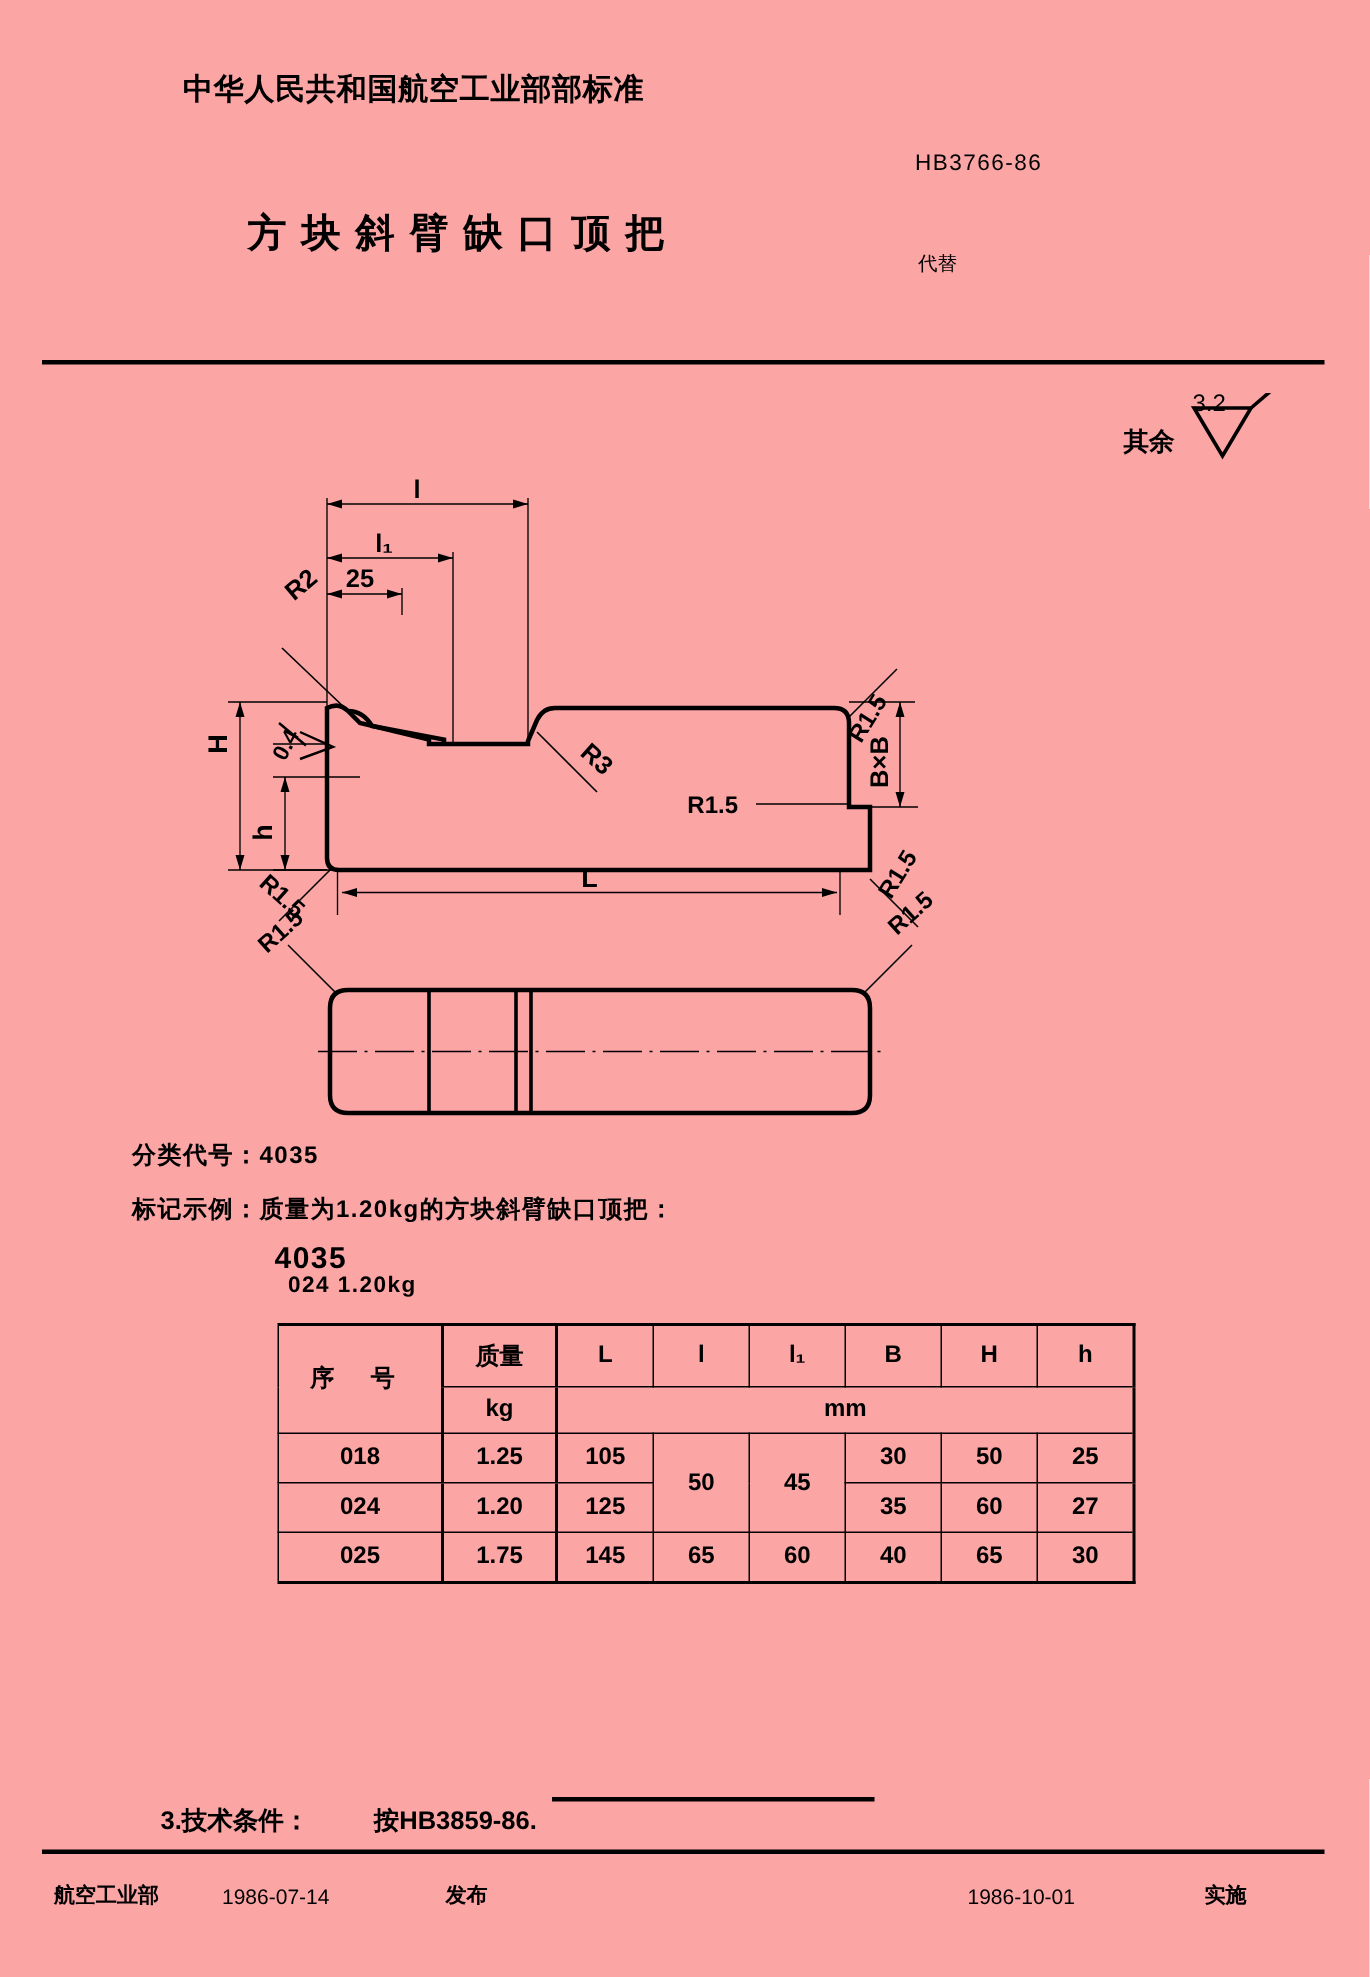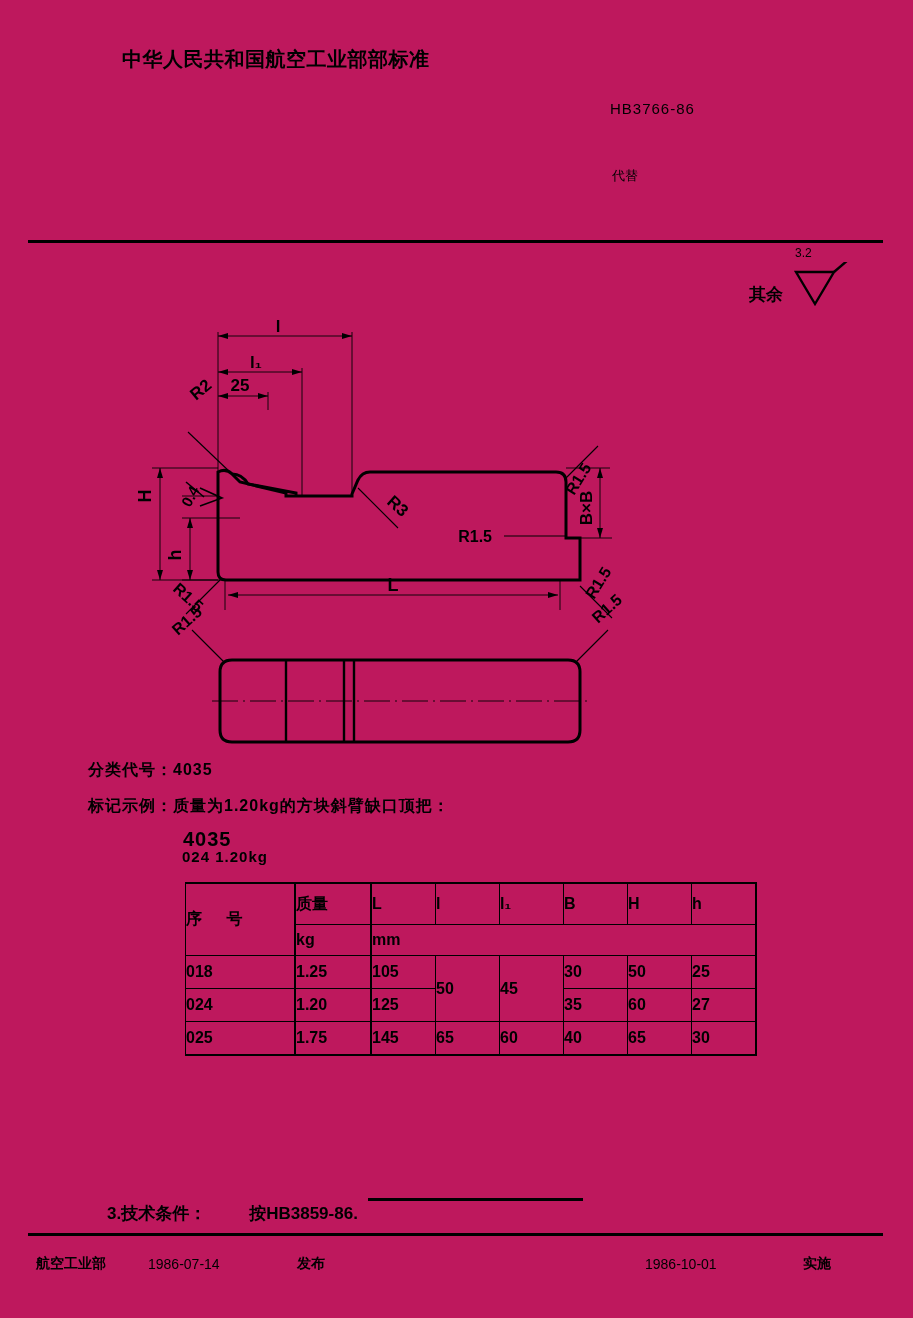--- a/index.html
+++ b/index.html
@@ -8,21 +8,21 @@
     background: #ffffff;
   }
   body {
     font-family: "Liberation Sans", sans-serif;
     color: #000000;
   }
   #page {
     position: relative;
     width: 913px;
     height: 1318px;
-    background: #be185d;
+    background: #fca5a5;
     overflow: hidden;
   }
 
   
   .hdr-org {
     position: absolute;
     left: 122px;
     top: 46px;
     font-size: 20px;
     font-weight: bold;
@@ -75,22 +75,22 @@
   .rough-sym {
     position: absolute;
     left: 790px;
     top: 262px;
     width: 62px;
     height: 46px;
   }
   .rough-val {
     position: absolute;
     left: 795px;
-    top: 246px;
-    font-size: 12px;
+    top: 261px;
+    font-size: 16px;
     white-space: nowrap;
   }
 
   
   #drawing {
     position: absolute;
     left: 0;
     top: 250px;
     width: 913px;
     height: 520px;
@@ -100,34 +100,34 @@
   .txt-line {
     position: absolute;
     font-size: 16px;
     font-weight: bold;
     white-space: nowrap;
     letter-spacing: 1px;
   }
   .class-code { left: 88px; top: 760px; text-align: center; }
   .mark-ex    { left: 88px; top: 796px; }
   .mark-a     { left: 183px; top: 828px; font-size: 20px; }
-  .mark-b     { left: 182px; top: 848px; font-size: 15px; }
+  .mark-b     { left: 192px; top: 848px; font-size: 15px; }
 
   
   #spec-table {
     position: absolute;
     left: 185px;
     top: 882px;
     border-collapse: collapse;
     font-size: 16px;
     font-weight: bold;
   }
   #spec-table td, #spec-table th {
     border: 1px solid #000;
-    text-align: left;
+    text-align: center;
     vertical-align: middle;
     font-weight: bold;
     padding: 0;
   }
   #spec-table .outer-top { border-top: 2.5px solid #000; }
   #spec-table .outer-bot { border-bottom: 2.5px solid #000; }
   #spec-table .thick-l   { border-left: 2px solid #000; }
   #spec-table .thick-r   { border-right: 2px solid #000; }
   .col-sn   { width: 108px; }
   .col-mass { width: 74px; }
@@ -185,20 +185,21 @@
     fill: #000;
   }
 </style>
 </head>
 <body>
 
 <div id="page">
 
   <div class="hdr-org">中华人民共和国航空工业部部标准</div>
 
+  <div class="hdr-title">方块斜臂缺口顶把</div>
 
   <div class="hdr-code">HB3766-86</div>
 
   <div class="hdr-replaces">代替</div>
 
   <div class="rule-top"></div>
 
   <div class="rough-note">其余</div>
   <svg class="rough-sym" viewBox="0 0 62 46">
     <path d="M 6 10 L 44 10 L 25 42 Z" fill="none" stroke="#000" stroke-width="2.4"></path>

